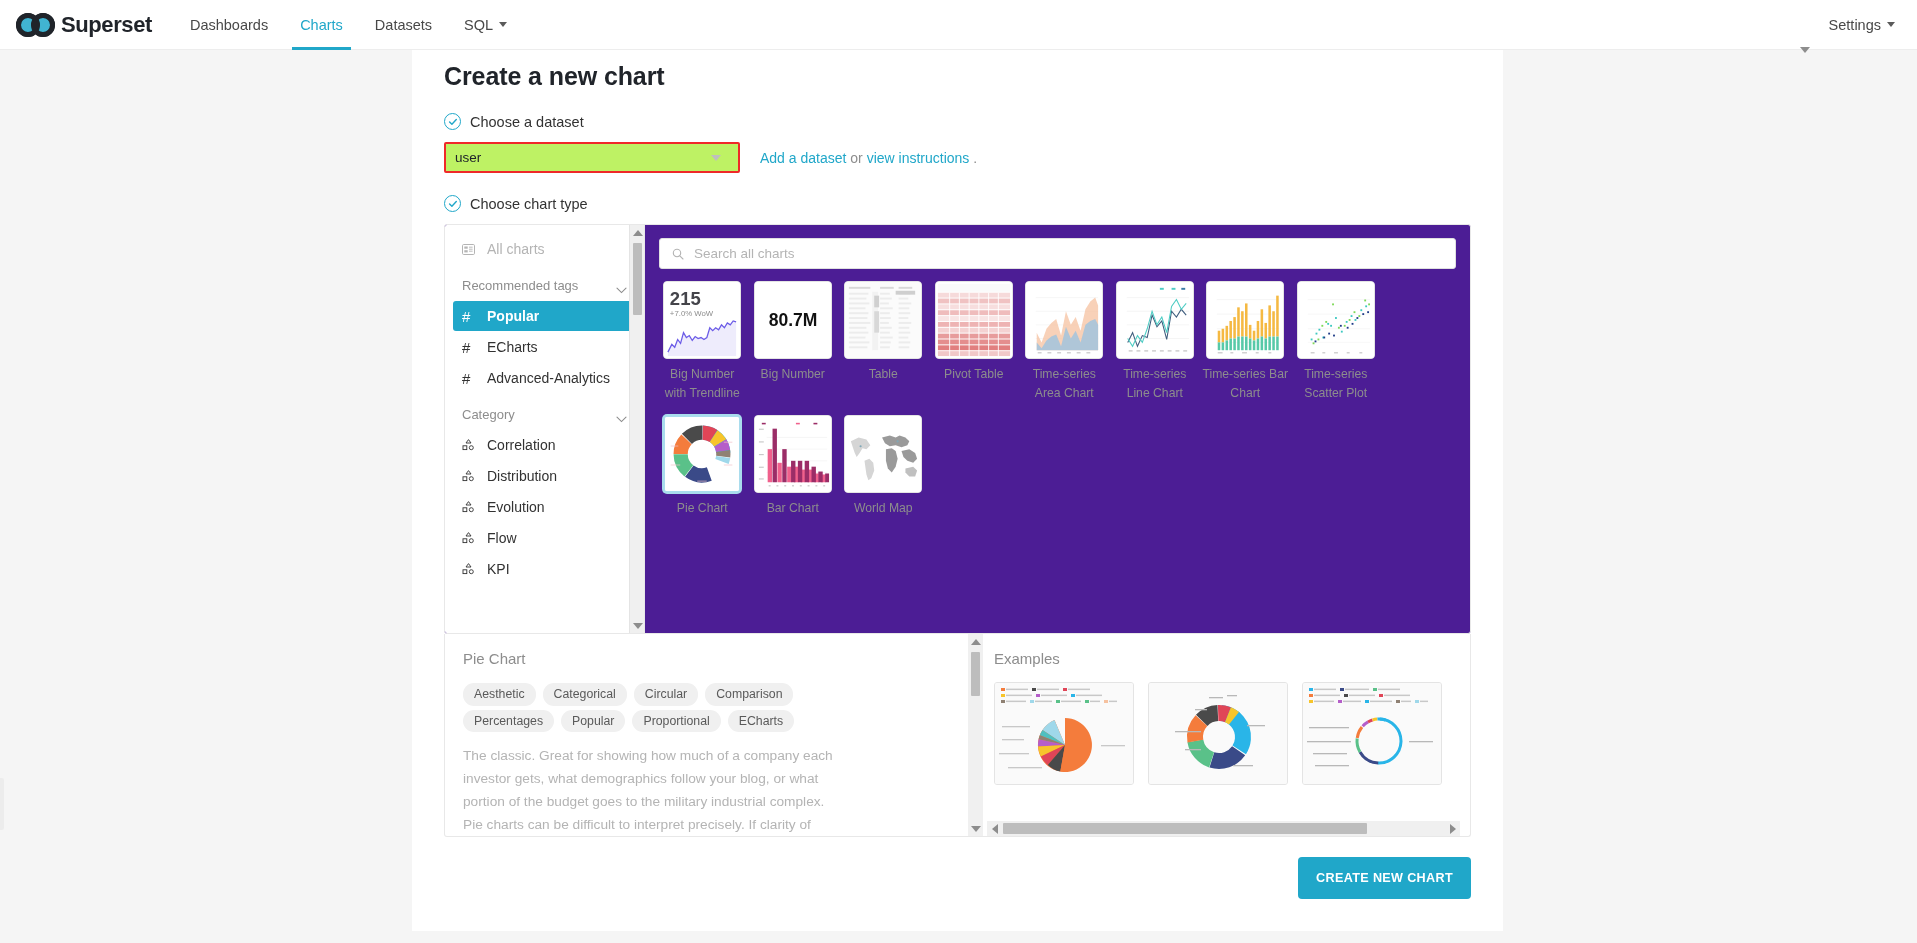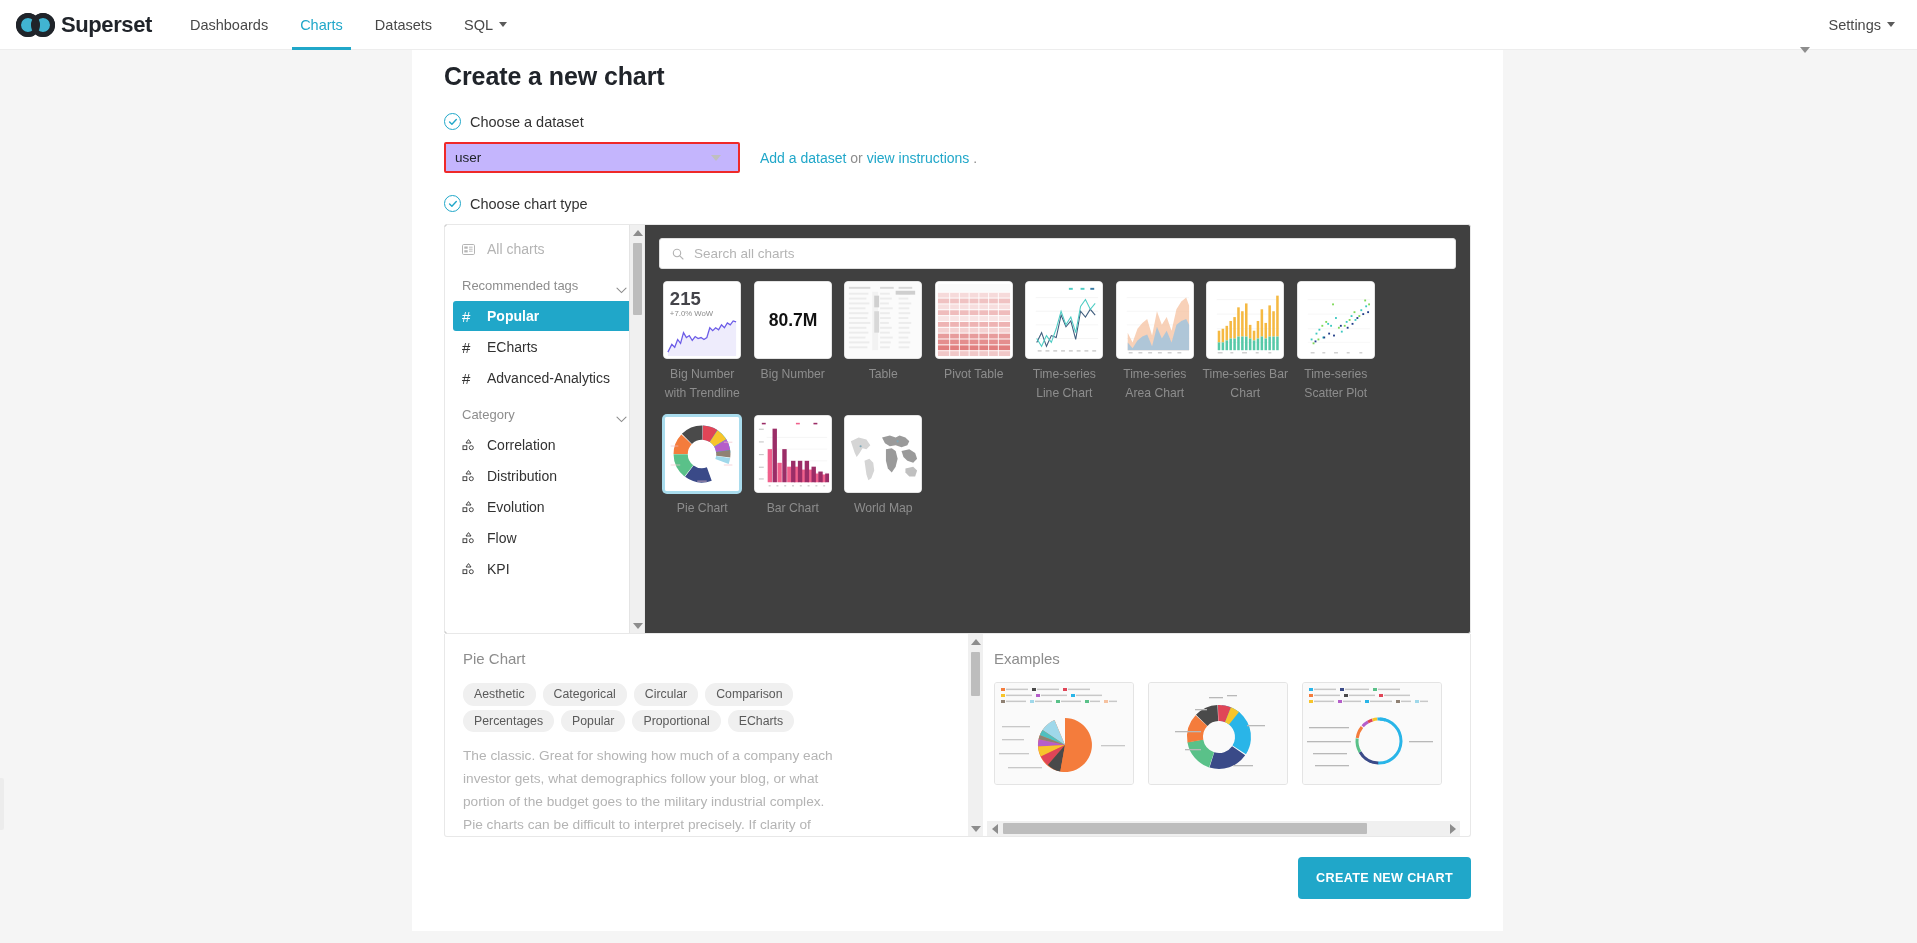--- a/index.html
+++ b/index.html
@@ -98,21 +98,21 @@
   .step-label { font-size: 14.5px; color: #323232; }
 
   
   .dataset-row { display: flex; align-items: center; margin-bottom: 22px; }
   .dataset-select-outer {
     position: relative;
     width: 296px; height: 31px;
     border: 2px solid #ef2929;
     border-radius: 2px;
     display: flex; align-items: center;
-    background: #c4b5fd;
+    background: #bef264;
   }
   .dataset-select {
     flex: 1; height: 100%;
     display: flex; align-items: center;
     padding: 0 9px;
     font-size: 13.5px; color: #20242a;
   }
   .sel-caret {
     margin-left: auto; margin-right: 9px;
     width: 9px; height: 6px; position: relative;
@@ -126,21 +126,21 @@
   .dataset-links { margin-left: 20px; font-size: 14px; color: #8d8d8d; }
   .dataset-links a { color: #20a7c9; text-decoration: none; }
 
   
   .picker {
     display: flex;
     border: 1px solid #e8e8e8;
     border-radius: 3px;
     height: 410px;
     overflow: hidden;
-    background: #404040;
+    background: #4c1d95;
   }
   .picker-side {
     width: 200px; flex: none;
     border-right: 1px solid #e8e8e8;
     position: relative;
     background: #fff;
   }
   .side-scroll {
     height: 100%;
     padding: 9px 0 9px 0;
@@ -633,20 +633,45 @@
                   </g>
                 </svg>
               </div>
               <div class="thumb-label">Pivot Table</div>
             </div>
 
             <div class="thumb-cell">
               <div class="thumb-box">
                 <svg width="78" height="78" viewBox="0 0 78 78">
                   <rect width="78" height="78" fill="#fff"></rect>
+                  <g stroke="#f2f2f2" stroke-width="0.7">
+                    <line x1="10" y1="16" x2="74" y2="16"></line>
+                      <line x1="10" y1="30" x2="74" y2="30"></line>
+                    <line x1="10" y1="44" x2="74" y2="44"></line>
+                      <line x1="10" y1="58" x2="74" y2="58"></line>
+                  </g>
+                  <path d="M11 52 L16 62 L21 48 L26 42 L31 38 L36 55 L41 30 L46 44 L51 36 L56 50 L61 28 L66 20 L71 16 L74 24 L74 70 L11 70 Z" fill="#f6c2a0" opacity="0.75"></path>
+                  <path d="M11 62 L16 68 L21 60 L26 56 L31 54 L36 66 L41 46 L46 58 L51 50 L56 62 L61 44 L66 40 L71 38 L74 44 L74 70 L11 70 Z" fill="#a2c4dd" opacity="0.85"></path>
+                  <g fill="#c9c9c9">
+                    <rect x="12" y="72" width="4" height="1.3"></rect>
+                      <rect x="22" y="72" width="4" height="1.3"></rect>
+                    <rect x="32" y="72" width="4" height="1.3"></rect>
+                      <rect x="42" y="72" width="4" height="1.3"></rect>
+                    <rect x="52" y="72" width="4" height="1.3"></rect>
+                      <rect x="62" y="72" width="4" height="1.3"></rect>
+                  </g>
+                </svg>
+              </div>
+              <div class="thumb-label">Time-series Area Chart</div>
+            </div>
+
+            <div class="thumb-cell">
+              <div class="thumb-box">
+                <svg width="78" height="78" viewBox="0 0 78 78">
+                  <rect width="78" height="78" fill="#fff"></rect>
                   <g stroke="#f0f0f0" stroke-width="0.7">
                     <line x1="10" y1="16" x2="74" y2="16"></line>
                       <line x1="10" y1="30" x2="74" y2="30"></line>
                     <line x1="10" y1="44" x2="74" y2="44"></line>
                       <line x1="10" y1="58" x2="74" y2="58"></line>
                   </g>
                   <g fill="#4ecdc4">
                       <rect x="44" y="6" width="4" height="2"></rect>
                       <rect x="56" y="6" width="4" height="2"></rect>
                     </g>
@@ -659,45 +684,20 @@
                     <rect x="28" y="70" width="4" height="1.4"></rect>
                       <rect x="36" y="70" width="4" height="1.4"></rect>
                     <rect x="44" y="70" width="4" height="1.4"></rect>
                       <rect x="52" y="70" width="4" height="1.4"></rect>
                     <rect x="60" y="70" width="4" height="1.4"></rect>
                       <rect x="68" y="70" width="4" height="1.4"></rect>
                   </g>
                 </svg>
               </div>
               <div class="thumb-label">Time-series Line Chart</div>
-            </div>
-
-            <div class="thumb-cell">
-              <div class="thumb-box">
-                <svg width="78" height="78" viewBox="0 0 78 78">
-                  <rect width="78" height="78" fill="#fff"></rect>
-                  <g stroke="#f2f2f2" stroke-width="0.7">
-                    <line x1="10" y1="16" x2="74" y2="16"></line>
-                      <line x1="10" y1="30" x2="74" y2="30"></line>
-                    <line x1="10" y1="44" x2="74" y2="44"></line>
-                      <line x1="10" y1="58" x2="74" y2="58"></line>
-                  </g>
-                  <path d="M11 52 L16 62 L21 48 L26 42 L31 38 L36 55 L41 30 L46 44 L51 36 L56 50 L61 28 L66 20 L71 16 L74 24 L74 70 L11 70 Z" fill="#f6c2a0" opacity="0.75"></path>
-                  <path d="M11 62 L16 68 L21 60 L26 56 L31 54 L36 66 L41 46 L46 58 L51 50 L56 62 L61 44 L66 40 L71 38 L74 44 L74 70 L11 70 Z" fill="#a2c4dd" opacity="0.85"></path>
-                  <g fill="#c9c9c9">
-                    <rect x="12" y="72" width="4" height="1.3"></rect>
-                      <rect x="22" y="72" width="4" height="1.3"></rect>
-                    <rect x="32" y="72" width="4" height="1.3"></rect>
-                      <rect x="42" y="72" width="4" height="1.3"></rect>
-                    <rect x="52" y="72" width="4" height="1.3"></rect>
-                      <rect x="62" y="72" width="4" height="1.3"></rect>
-                  </g>
-                </svg>
-              </div>
-              <div class="thumb-label">Time-series Area Chart</div>
             </div>
 
             <div class="thumb-cell">
               <div class="thumb-box">
                 <svg width="78" height="78" viewBox="0 0 78 78">
                   <rect width="78" height="78" fill="#fff"></rect>
                   <g stroke="#f2f2f2" stroke-width="0.7">
                     <line x1="10" y1="18" x2="74" y2="18"></line>
                       <line x1="10" y1="33" x2="74" y2="33"></line>
                     <line x1="10" y1="48" x2="74" y2="48"></line>

